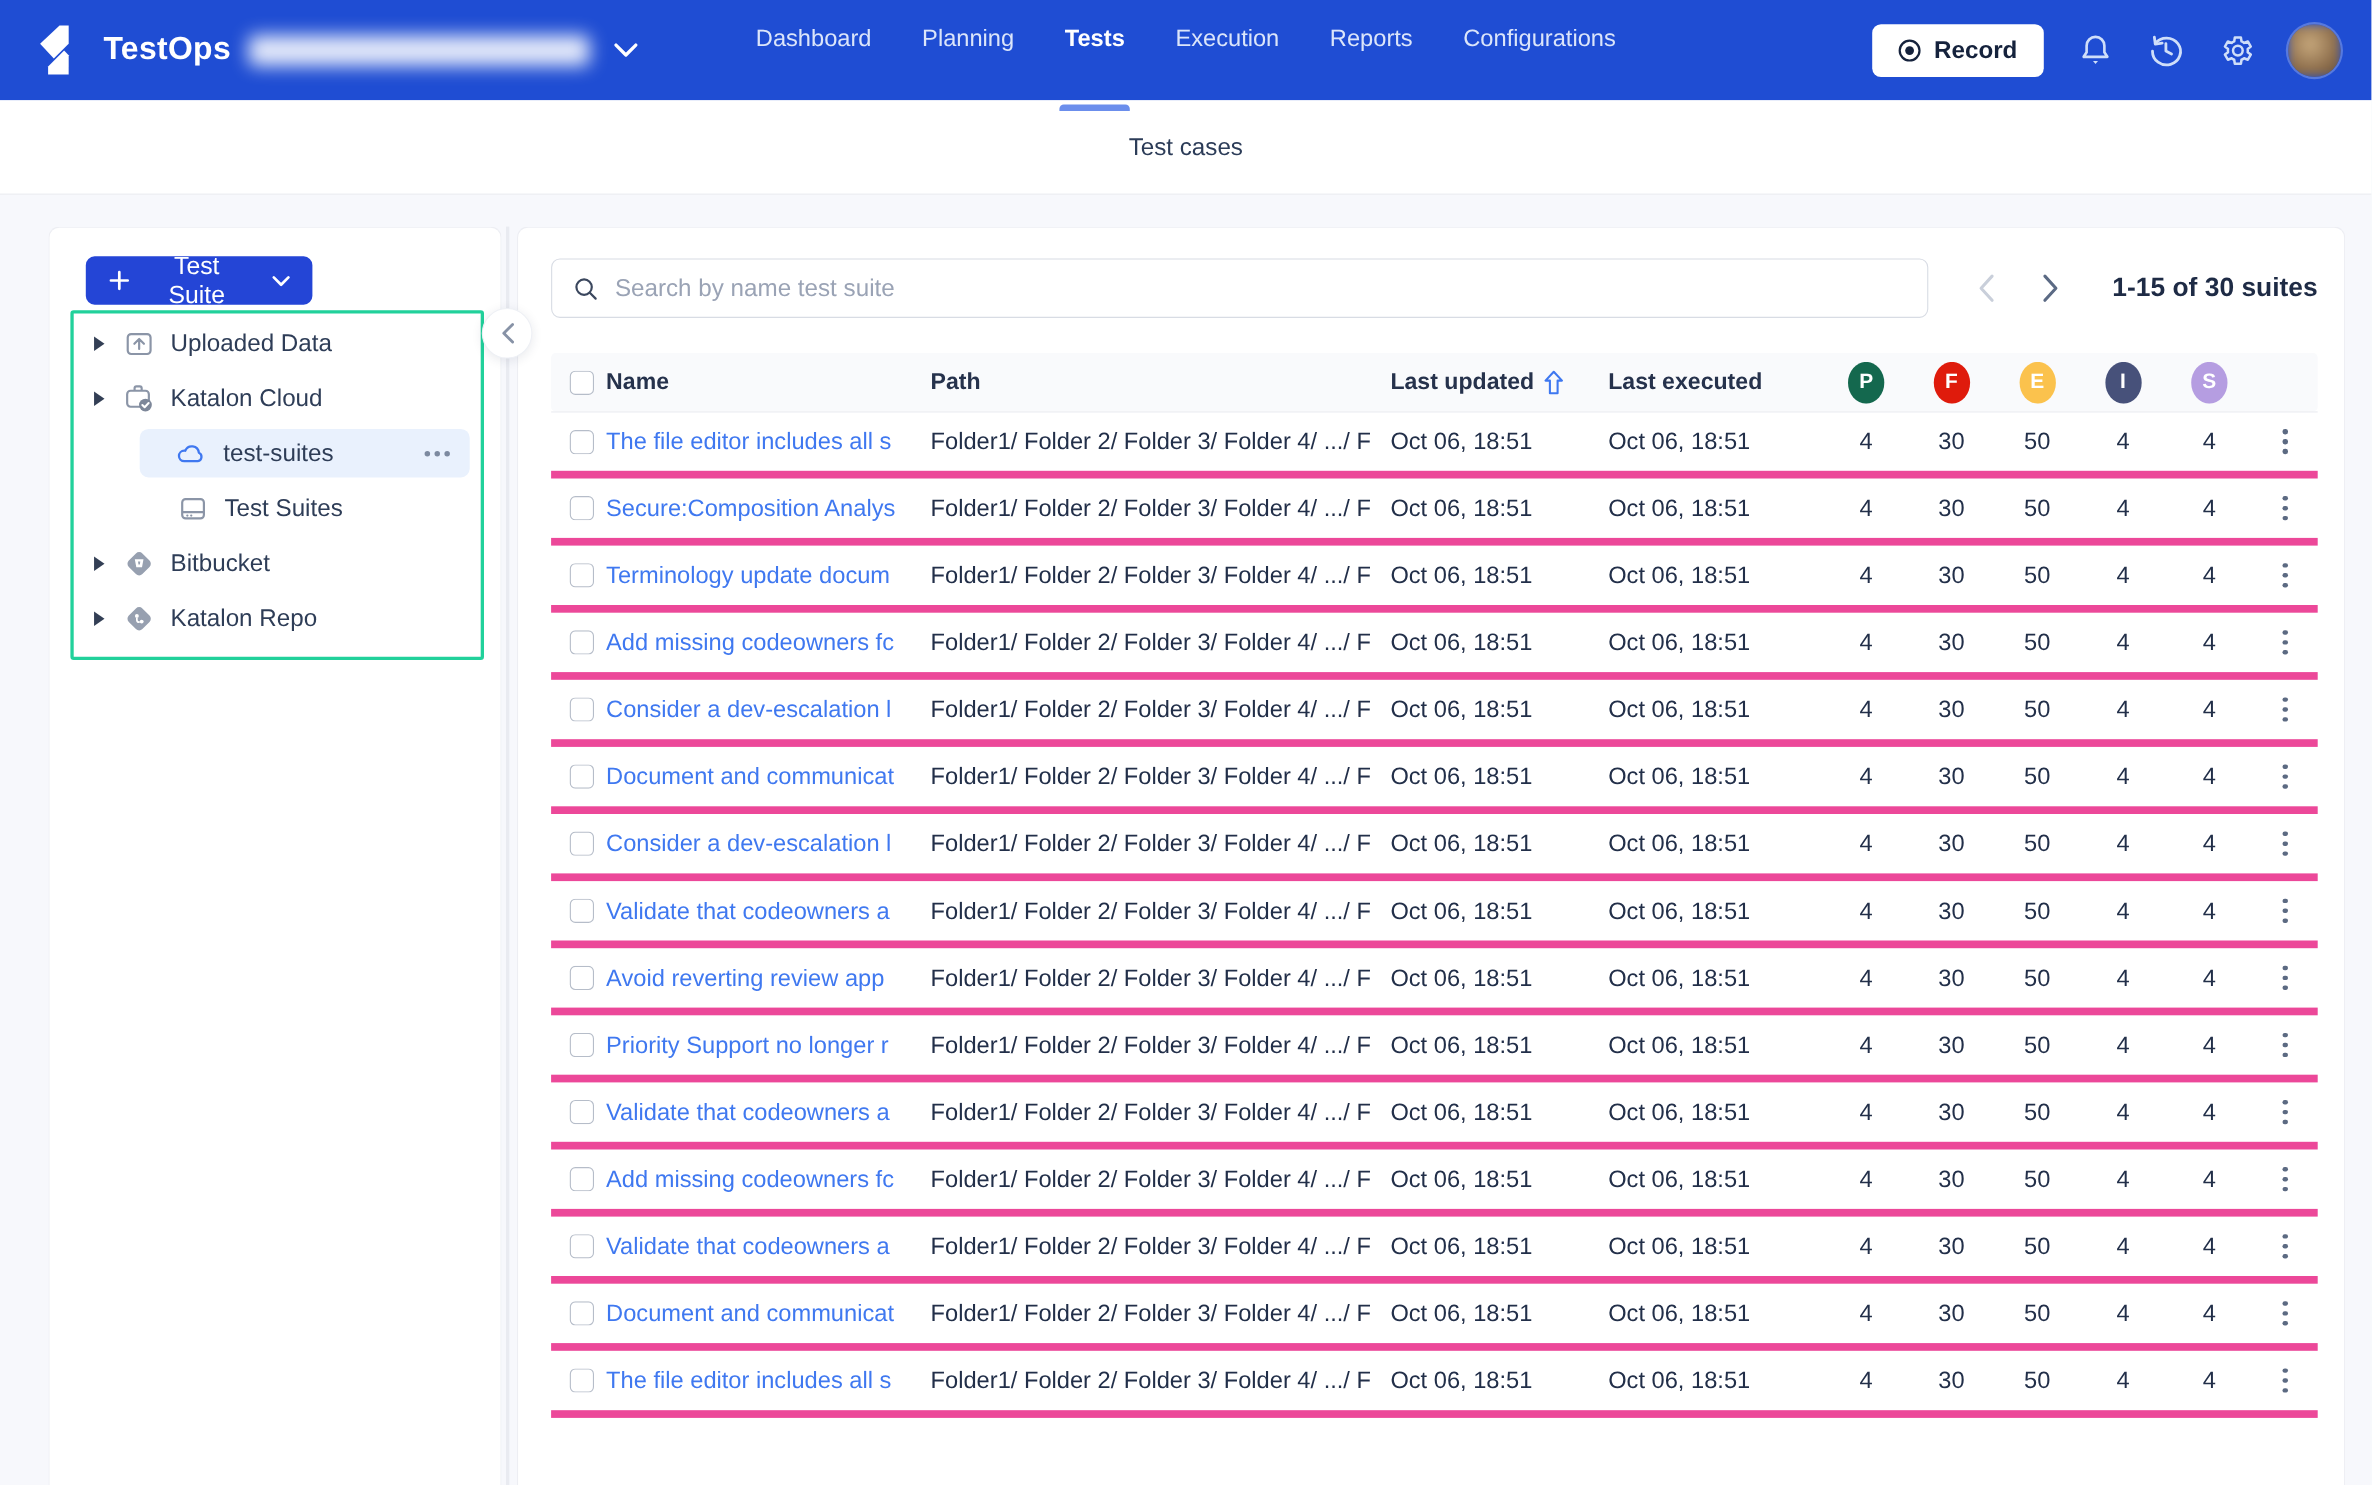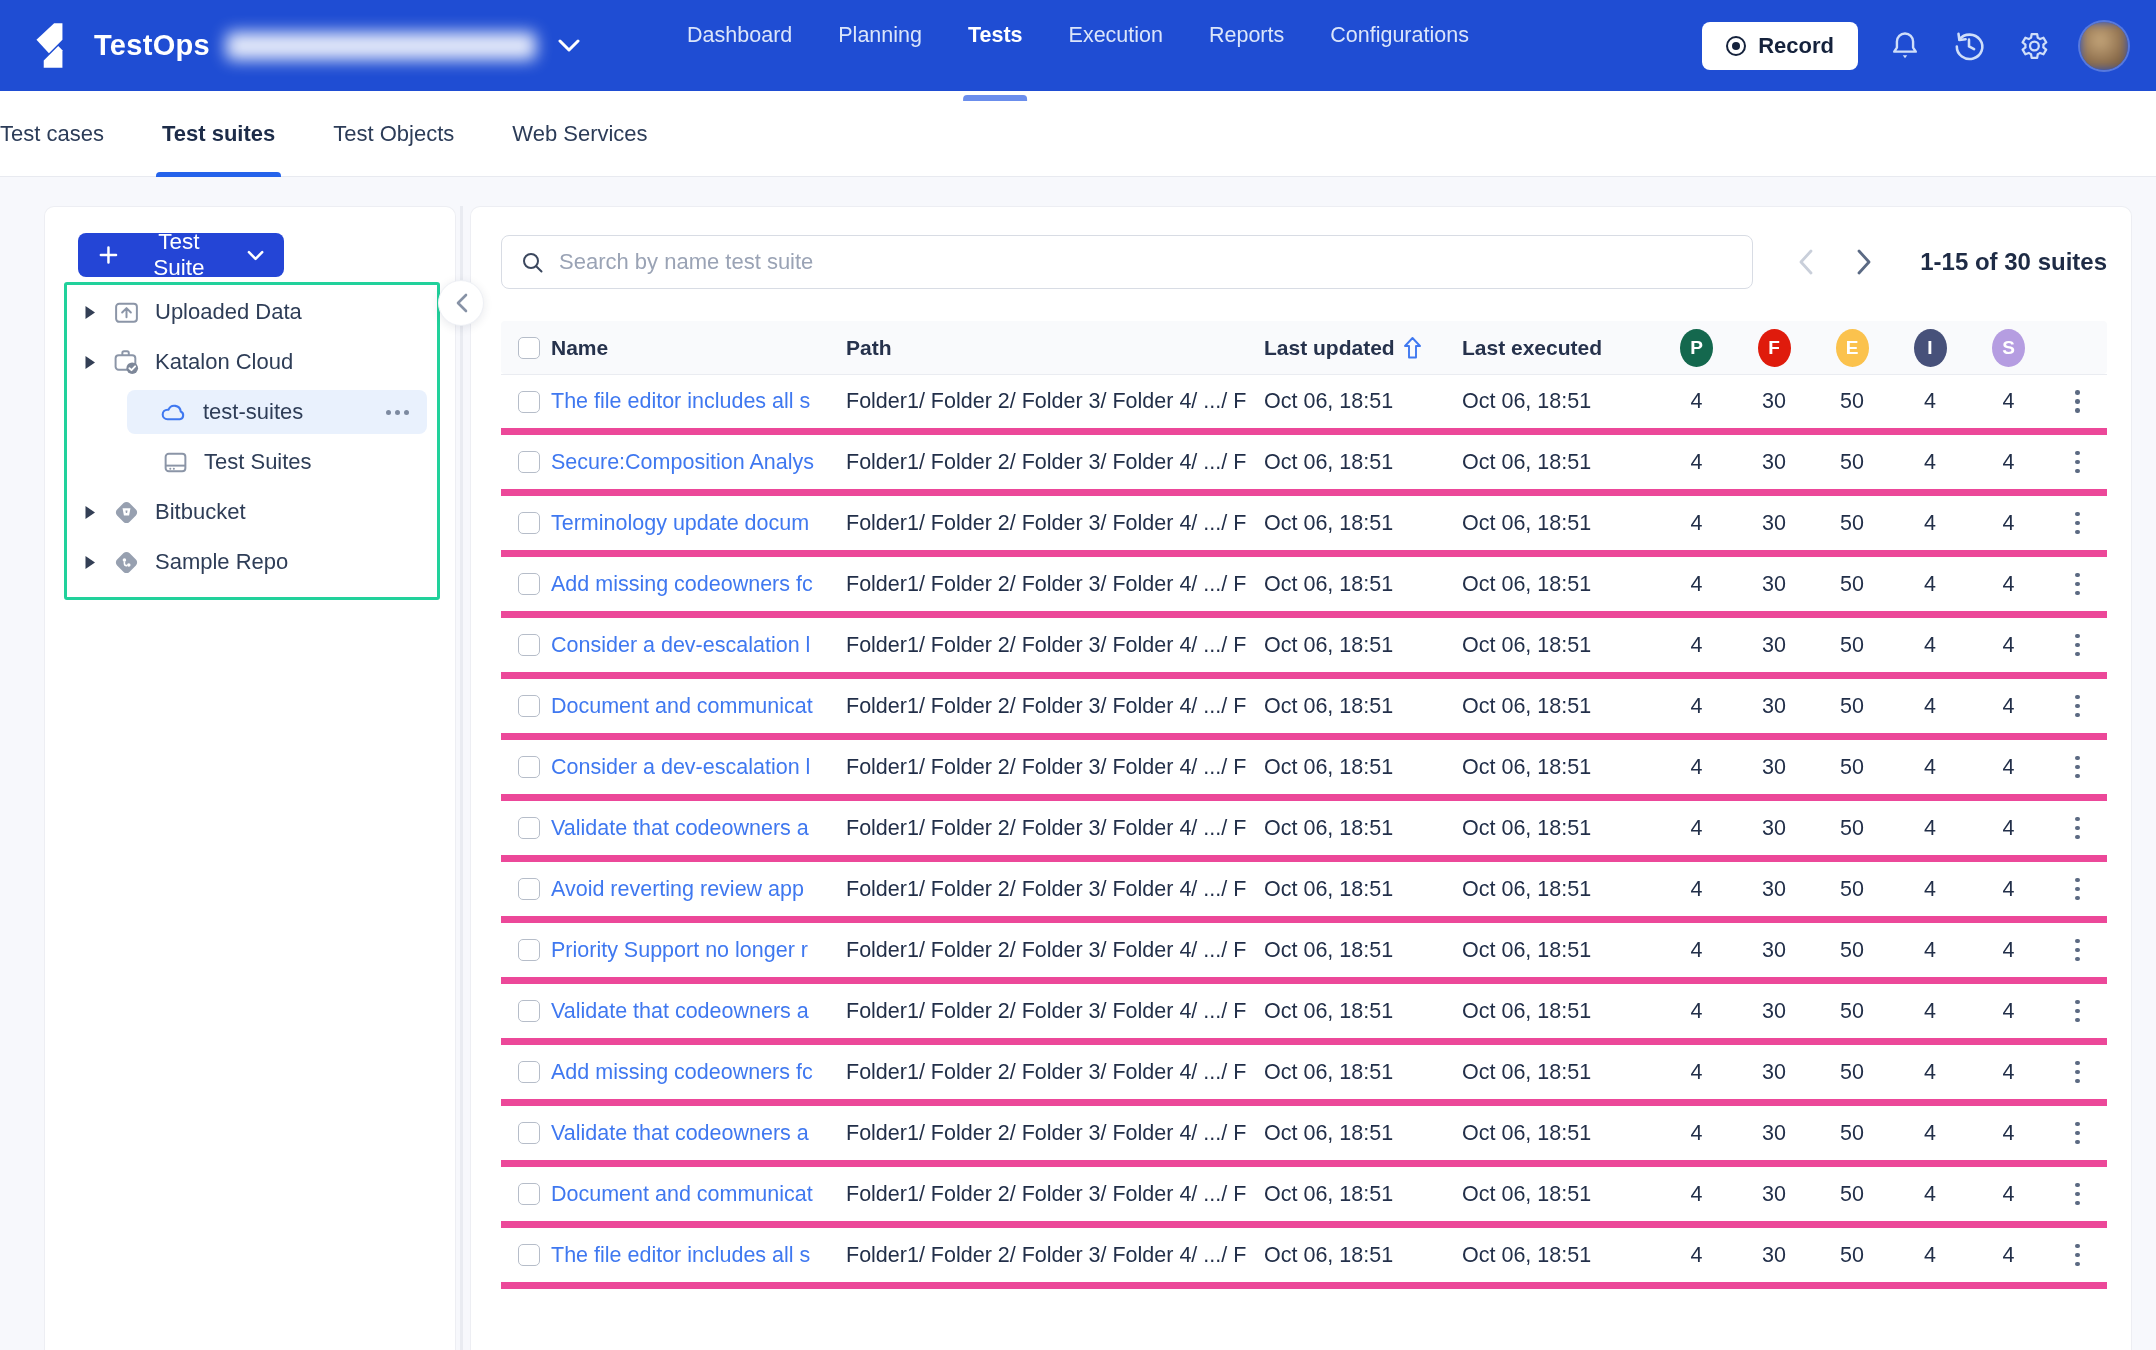--- a/index.html
+++ b/index.html
@@ -32,21 +32,21 @@
   .record-dot { width:8px; height:8px; background:#15223c; border-radius:50%; }
   .record-label { font-size:22px; font-weight:700; color:#15223c; }
   .hicon { width:34px; height:34px; cursor:pointer; }
   .avatar { width:48px; height:48px; border-radius:50%; overflow:hidden; cursor:pointer;
     box-shadow:0 0 0 2px rgba(255,255,255,.25); }
   .avatar-inner { width:100%; height:100%; filter:blur(4px);
     background:radial-gradient(circle at 42% 38%, #c7a87c, #8a6b4a 62%, #5f4d39); }
 
   
   .tabbar { height:86px; background:#fff; border-bottom:1px solid #e8eaf0;
-    display:flex; align-items:center; gap:58px; }
+    display:flex; align-items:center; gap:58px;flex-direction:column; }
   .tab { position:relative; height:86px; line-height:86px; font-size:22px; color:#2c3c58;
     cursor:pointer; white-space:nowrap; }
   .tab.active { color:#1d2c49; font-weight:700; }
   .tab.active::after { content:""; position:absolute; left:-6px; right:-6px; bottom:0;
     height:5px; background:#2563eb; border-radius:4px 4px 0 0; }
 
   
   .content { position:absolute; top:178px; left:0; right:0; bottom:0; background:#f7f8fc; }
 
   .sidebar-card { position:absolute; left:44px; top:28px; bottom:0; width:412px;
@@ -251,21 +251,21 @@
           <svg width="12" height="15" viewBox="0 0 12 15">
               <path d="M1.5 1 L11 7.5 L1.5 14 Z" fill="#333f55"></path>
             </svg>
         </span>
         <svg class="ticon" viewBox="0 0 26 26">
           <rect x="4.6" y="4.6" width="16.8" height="16.8" rx="4" transform="rotate(45 13 13)" fill="#97a0b0"></rect>
           <circle cx="11" cy="10.5" r="1.7" fill="#fff"></circle>
             <circle cx="15.2" cy="15.5" r="1.7" fill="#fff"></circle>
           <path d="M11 12 v2 a2 2 0 0 0 2 2 h.5" fill="none" stroke="#fff" stroke-width="1.5"></path>
         </svg>
-        <span>Sample Repo</span>
+        <span>Katalon Repo</span>
       </div>
 
     </div>
   </aside>
 
   <div class="v-divider"></div>
   <div class="collapse-handle">
     <svg width="13" height="20" viewBox="0 0 13 20">
       <polyline points="11,2 3,10 11,18" fill="none" stroke="#8792a6" stroke-width="2.6" stroke-linecap="round" stroke-linejoin="round"></polyline>
     </svg>

